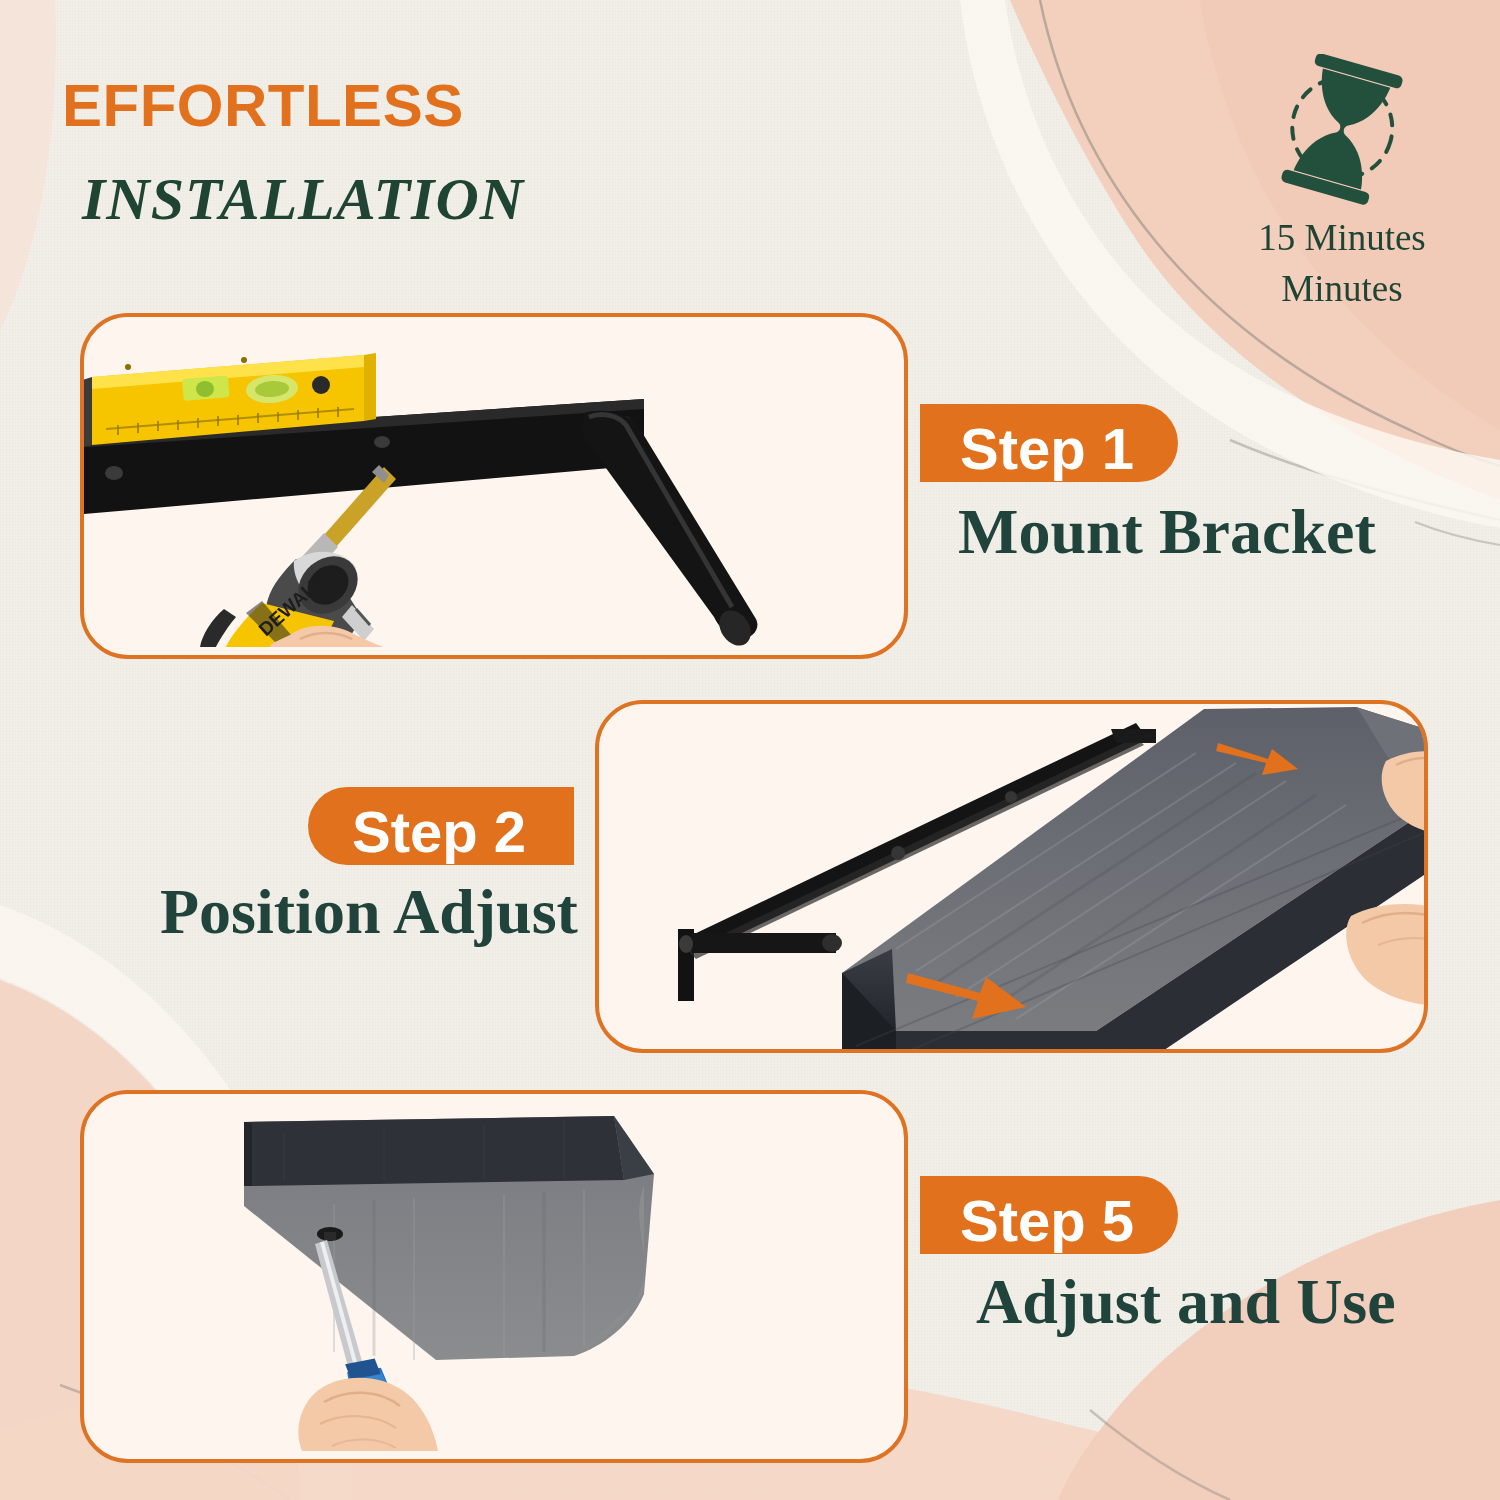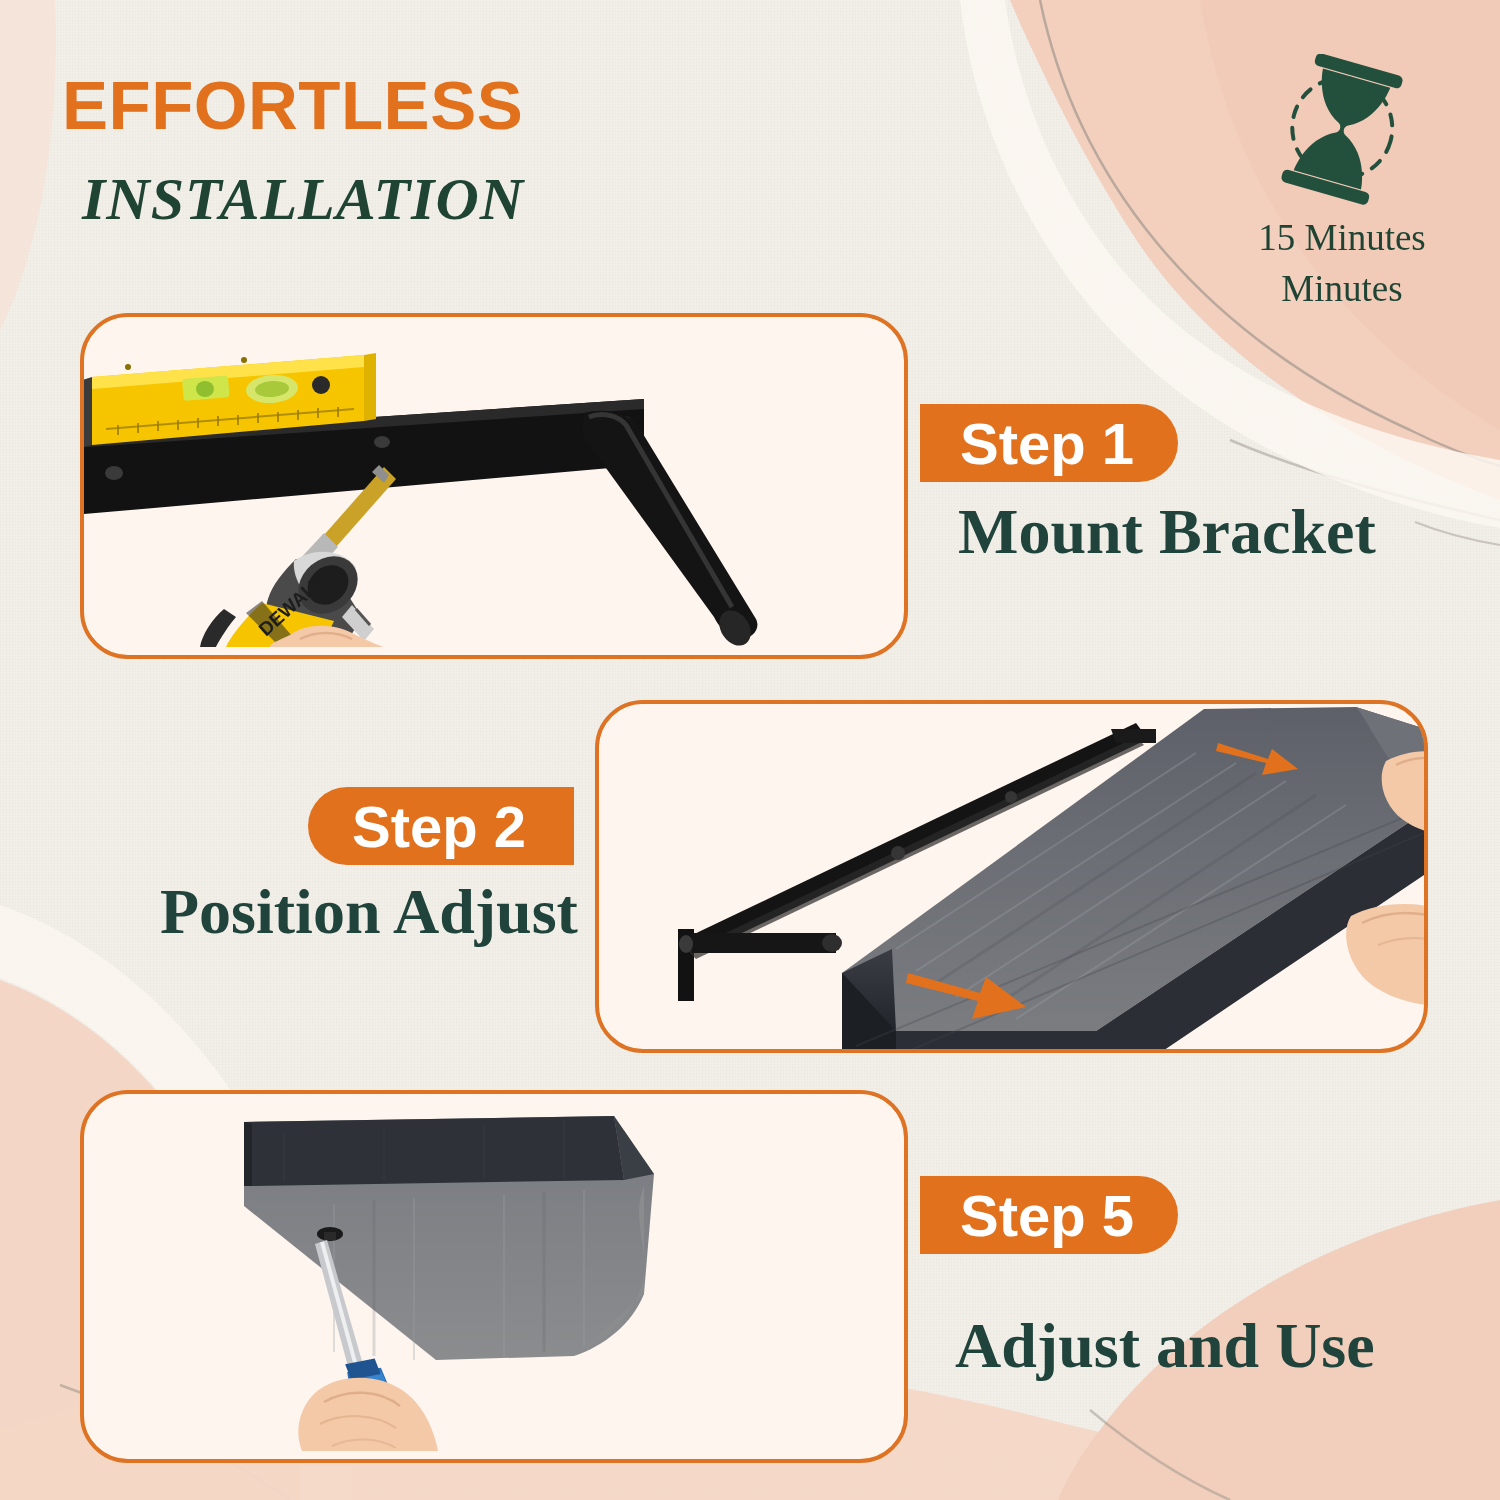--- a/index.html
+++ b/index.html
@@ -15,21 +15,21 @@
       #f2efe9;
   }
 
   
   .bg-layer{position:absolute;inset:0;pointer-events:none;}
 
   
   .headline{position:absolute;left:62px;top:58px;}
   .headline .l1{
     font-family:"Liberation Sans", sans-serif;
-    font-weight:bold;font-size:69px;line-height:96px;
+    font-weight:bold;font-size:60px;line-height:96px;
     letter-spacing:0.5px;color:#E2711D;
     display:block;
   }
   .headline .l2{
     font-family:"Liberation Serif", serif;
     font-style:italic;font-weight:bold;font-size:60px;line-height:82px;
     letter-spacing:1px;color:#204434;display:block;margin-top:4px;margin-left:20px;
   }
 
   
@@ -43,21 +43,21 @@
   
   .card{position:absolute;border:4px solid #DE7324;border-radius:48px;
         background:#FEF5EF;overflow:hidden;}
   .card-inner{position:absolute;inset:0;overflow:hidden;border-radius:44px;}
 
   #card1{left:80px;top:313px;width:820px;height:338px;}
   #card2{left:595px;top:700px;width:825px;height:345px;}
   #card3{left:80px;top:1090px;width:820px;height:365px;}
 
   
-  .pill{position:absolute;height:78px;background:#E2711D;display:flex;align-items:center;}
+  .pill{position:absolute;height:78px;background:#E2711D;display:flex;align-items:flex-end;}
   .pill span{
     font-family:"Liberation Sans", sans-serif;
     font-weight:bold;font-size:58px;color:#FFFFFF;letter-spacing:0px;
     white-space:nowrap;
   }
   .pill.right-round{border-top-right-radius:42px;border-bottom-right-radius:42px;
     padding-left:40px;padding-right:44px;}
   .pill.left-round{border-top-left-radius:42px;border-bottom-left-radius:42px;
     padding-left:44px;padding-right:48px;}
 
@@ -67,21 +67,21 @@
     font-weight:bold;font-size:64px;color:#20443C;white-space:nowrap;
   }
 
   #pill1{left:920px;top:404px;}
   #label1{left:958px;top:495px;}
 
   #pill2{left:308px;top:787px;}
   #label2{left:160px;top:875px;}
 
   #pill3{left:920px;top:1176px;}
-  #label3{left:955px;top:1265px;margin-top:44px;}
+  #label3{left:976px;top:1265px;}
 </style>
 </head>
 <body>
 
 <div id="stage">
 
   <svg class="bg-layer" width="1500" height="1500" viewBox="0 0 1500 1500">
     <defs>
       <clipPath id="stageclip">
           <rect x="0" y="0" width="1500" height="1500"></rect>

